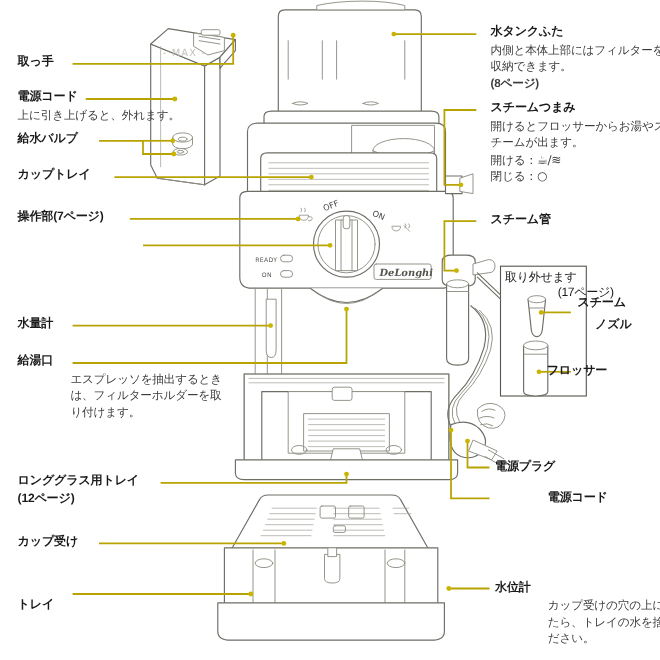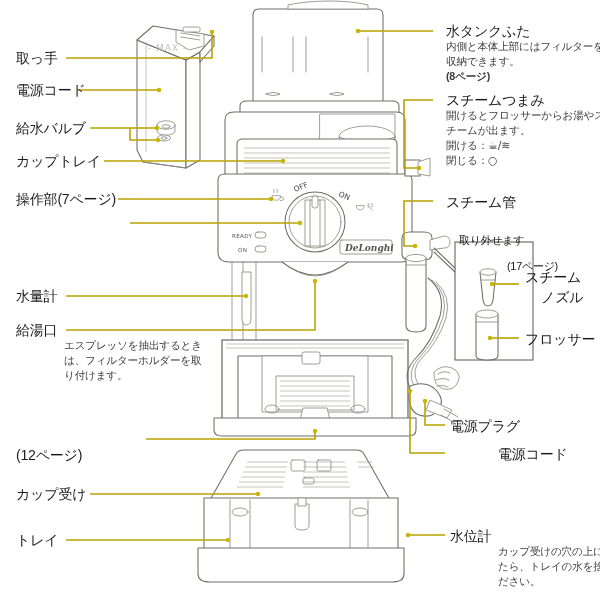--- a/index.html
+++ b/index.html
@@ -19,22 +19,22 @@
   }
   svg.art {
     position: absolute;
     left: 0;
     top: 0;
     width: 600px;
     height: 600px;
   }
   .lbl {
     position: absolute;
-    font-weight: normal;
-    font-size: 14px;
+    font-weight: bold;
+    font-size: 11px;
     color: #1a1a1a;
     line-height: 1.22;
     letter-spacing: -0.2px;
     white-space: nowrap;
   }
   .sub {
     position: absolute;
     font-weight: normal;
     font-size: 10.6px;
     color: #3c3c3c;
@@ -309,62 +309,64 @@
       <circle class="dot" cx="410" cy="391" r="2.2"></circle>
 
       <path class="ln" d="M445 535 L408 535"></path>
       <circle class="dot" cx="408" cy="535" r="2.2"></circle>
     </g>
   </svg>
 
   <div class="lbl" style="left:16px; top:50px;">取っ手</div>
 
   <div class="lbl" style="left:16px; top:82px;">電源コード</div>
+  <div class="sub w150" style="left:16px; top:98px;">上に引き上げると、外れます。</div>
 
   <div class="lbl" style="left:16px; top:120px;">給水バルブ</div>
 
   <div class="lbl" style="left:16px; top:153px;">カップトレイ</div>
 
   <div class="lbl" style="left:16px; top:191px;">操作部(7ページ)</div>
 
 
   <div class="lbl" style="left:16px; top:288px;">水量計</div>
 
   <div class="lbl" style="left:16px; top:322px;">給湯口</div>
   <div class="sub w140" style="left:16px; top:338px;">エスプレッソを抽出するときは、フィルターホルダーを取り付けます。</div>
 
+  <div class="lbl" style="left:16px; top:431px;">ロンググラス用トレイ</div>
   <div class="lbl" style="left:16px; top:447px;">(12ページ)</div>
 
   <div class="lbl" style="left:16px; top:486px;">カップ受け</div>
 
-  <div class="lbl" style="left:16px; top:532px;">トレイ</div>
+  <div class="lbl" style="left:16px; top:544px;">トレイ</div>
 
   <div class="lbl" style="left:446px; top:23px;">水タンクふた</div>
   <div class="sub w160" style="left:446px; top:39px;">内側と本体上部にはフィルターを収納できます。</div>
   <div class="sub" style="left:446px; top:69px;font-weight:bold;">(8ページ)</div>
 
   <div class="lbl" style="left:446px; top:92px;">スチームつまみ</div>
   <div class="sub w160" style="left:446px; top:108px;">開けるとフロッサーからお湯やスチームが出ます。</div>
   <div class="sub" style="left:446px; top:138px;">
     <span>開ける：</span><span class="sym">☕/≋</span>
   </div>
   <div class="sub" style="left:446px; top:153px;">
     <span>閉じる：</span><span class="sym">○</span>
   </div>
 
   <div class="lbl" style="left:446px; top:194px;">スチーム管</div>
 
   <div class="lbl" style="left:525px; top:269px;">スチーム</div>
   <div class="lbl" style="left:525px; top:289px;margin-left:16px;">ノズル</div>
 
-  <div class="lbl" style="left:525px; top:331px;">フロッサー</div>
+  <div class="lbl" style="left:497px; top:331px;">フロッサー</div>
 
   <div class="lbl" style="left:450px; top:418px;">電源プラグ</div>
 
   <div class="lbl" style="left:450px; top:446px;margin-left:48px;">電源コード</div>
 
   <div class="lbl" style="left:450px; top:528px;">水位計</div>
   <div class="sub w140" style="left:450px; top:544px;">カップ受けの穴の上に出てきたら、トレイの水を捨ててください。</div>
 
-  <div class="boxlbl" style="left:459px; top:233px;text-align:right;">取り外せます</div>
+  <div class="boxlbl" style="left:459px; top:245px;text-align:right;">取り外せます</div>
   <div class="boxlbl" style="left:459px; top:259px;margin-left:48px;">(17ページ)</div>
 
 </div>
 
 </body></html>

